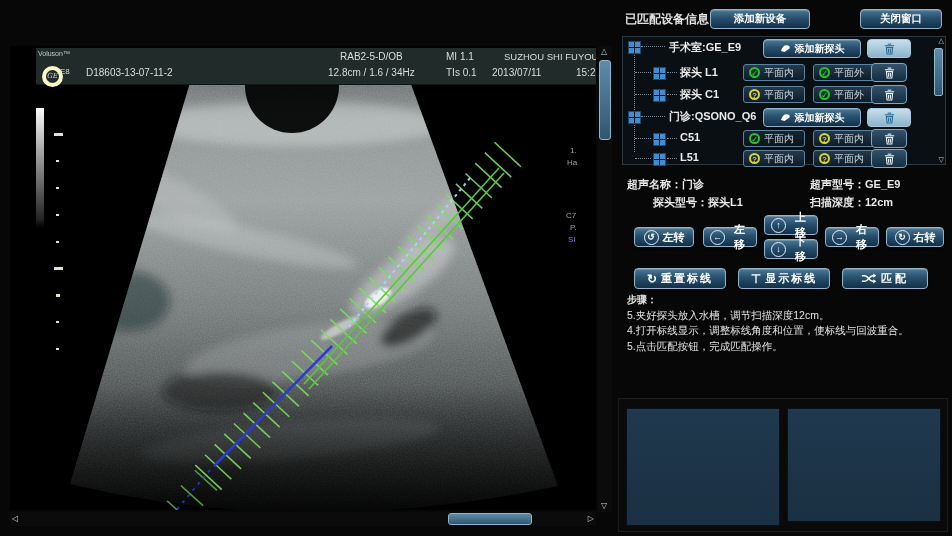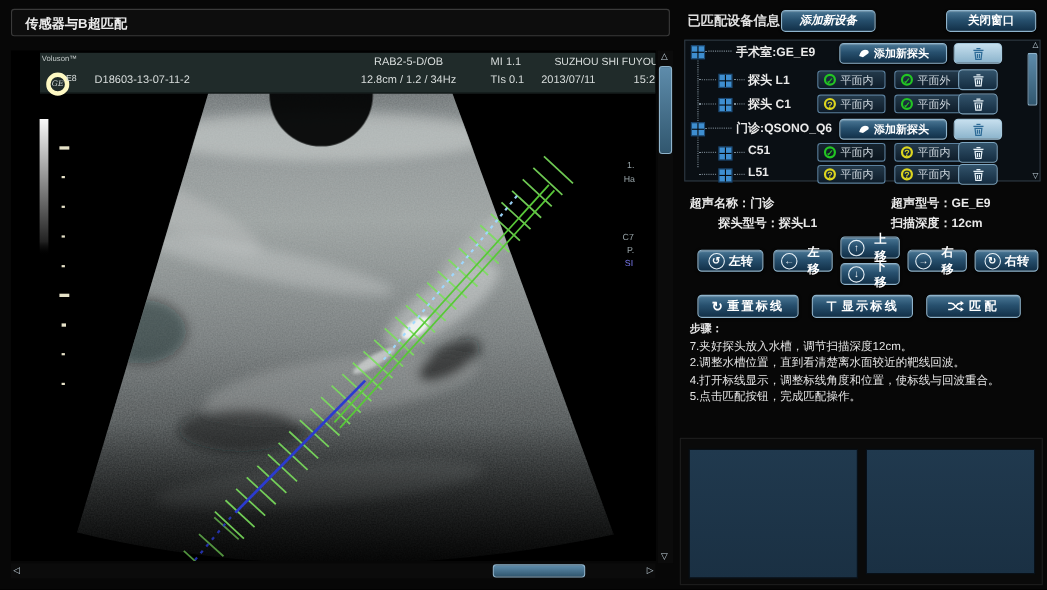--- a/index.html
+++ b/index.html
@@ -61,21 +61,20 @@
   .prev{position:absolute;background:linear-gradient(180deg,#20394e,#1a3043);border:1px solid #081018;}
   
   .tickline{stroke:var(--tick-green);}
   .gline{stroke:var(--line-green);}
 </style>
 </head>
 <body>
 
 <div class="stage">
 
-  <div class="abs title-bar">传感器与B超匹配</div>
 
   <div class="abs us-image">
     <svg width="586" height="464" viewBox="0 0 586 464">
       <defs>
         <linearGradient id="usg" x1="0" y1="0" x2="0" y2="1">
           <stop offset="0" stop-color="#5a6062"></stop>
             <stop offset=".12" stop-color="#8d9293"></stop>
           <stop offset=".30" stop-color="#9aa09f"></stop>
             <stop offset=".55" stop-color="#717677"></stop>
           <stop offset=".78" stop-color="#3c4041"></stop>
@@ -157,21 +156,21 @@
       </g>
     </svg>
 
     
     <div class="abs us-strip"></div>
     <div class="ov small" style="left:28px;top:4px;">Voluson™</div>
     <div class="ge-circle" style="left:32px;top:20px;">GE</div>
     <div class="ov" style="left:50px;top:21px;font-size:8px;">E8</div>
     <div class="ov" style="left:76px;top:21px;">D18603-13-07-11-2</div>
     <div class="ov" style="left:330px;top:5px;">RAB2-5-D/OB</div>
-    <div class="ov" style="left:318px;top:21px;">12.8cm / 1.2 / 34Hz</div>
+    <div class="ov" style="left:318px;top:21px;">12.8cm / 1.6 / 34Hz</div>
     <div class="ov" style="left:436px;top:5px;">MI  1.1</div>
     <div class="ov" style="left:436px;top:21px;">TIs 0.1</div>
     <div class="ov" style="left:494px;top:5px;font-size:9.5px;">SUZHOU SHI FUYOU BAOJIANS</div>
     <div class="ov" style="left:482px;top:21px;">2013/07/11</div>
     <div class="ov" style="left:566px;top:21px;">15:2</div>
     
     <div class="ov frag" style="left:560px;top:100px;">1.</div>
     <div class="ov frag" style="left:557px;top:112px;">Ha</div>
     <div class="ov frag" style="left:556px;top:165px;">C7</div>
     <div class="ov frag" style="left:560px;top:177px;">P.</div>
@@ -184,21 +183,21 @@
     <div class="ar" style="left:3px;bottom:1px;">▽</div>
   </div>
 
   <div class="abs sb" style="left:10px;top:512px;width:586px;height:14px;">
     <div class="ar" style="left:2px;top:2px;">◁</div>
     <div class="thumb" style="left:438px;top:1px;width:82px;height:10px;"></div>
     <div class="ar" style="right:2px;top:2px;">▷</div>
   </div>
 
   <div class="lbl" style="left:625px;top:11px;">已匹配设备信息：</div>
-  <button class="btn" style="left:710px;top:9px;width:86px;height:20px;font-size:10.5px;font-style:italic;">添加新设备</button>
+  <button class="btn" style="left:710px;top:9px;width:100px;height:20px;font-size:10.5px;">添加新设备</button>
   <button class="btn" style="left:860px;top:9px;width:82px;height:20px;font-size:10.5px;">关闭窗口</button>
 
   <div class="abs tree-panel">
     <div class="dotv" style="left:11px;top:15px;height:100px;"></div>
     <div class="doth" style="left:18px;top:9px;width:24px;"></div>
     <div class="doth" style="left:12px;top:35px;width:16px;"></div>
     <div class="doth" style="left:12px;top:57px;width:16px;"></div>
     <div class="doth" style="left:18px;top:79px;width:24px;"></div>
     <div class="doth" style="left:12px;top:101px;width:16px;"></div>
     <div class="doth" style="left:12px;top:121px;width:16px;"></div>
@@ -415,22 +414,21 @@
           <path d="M1 8.5 h3 c4 0 4.5 -6 8.5 -6 h1"></path>
         </g>
       <path d="M13 0.2 l3.2 2.3 -3.2 2.3z" fill="#fff"></path>
         <path d="M13 6.2 l3.2 2.3 -3.2 2.3z" fill="#fff"></path>
     </svg>
     <span>匹配</span>
   </button>
 
   <div class="steps">
     <div class="t">步骤：</div>
-    <div>7.夹好探头放入水槽，调节扫描深度12cm。</div>
-    <div>2.调整水槽位置，直到看清楚离水面较近的靶线回波。</div>
+    <div>5.夹好探头放入水槽，调节扫描深度12cm。</div>
     <div>4.打开标线显示，调整标线角度和位置，使标线与回波重合。</div>
     <div>5.点击匹配按钮，完成匹配操作。</div>
   </div>
 
   <div class="abs prev-wrap">
     <div class="prev" style="left:7px;top:9px;width:152px;height:116px;"></div>
     <div class="prev" style="left:168px;top:9px;width:152px;height:112px;"></div>
   </div>
 
 </div>

